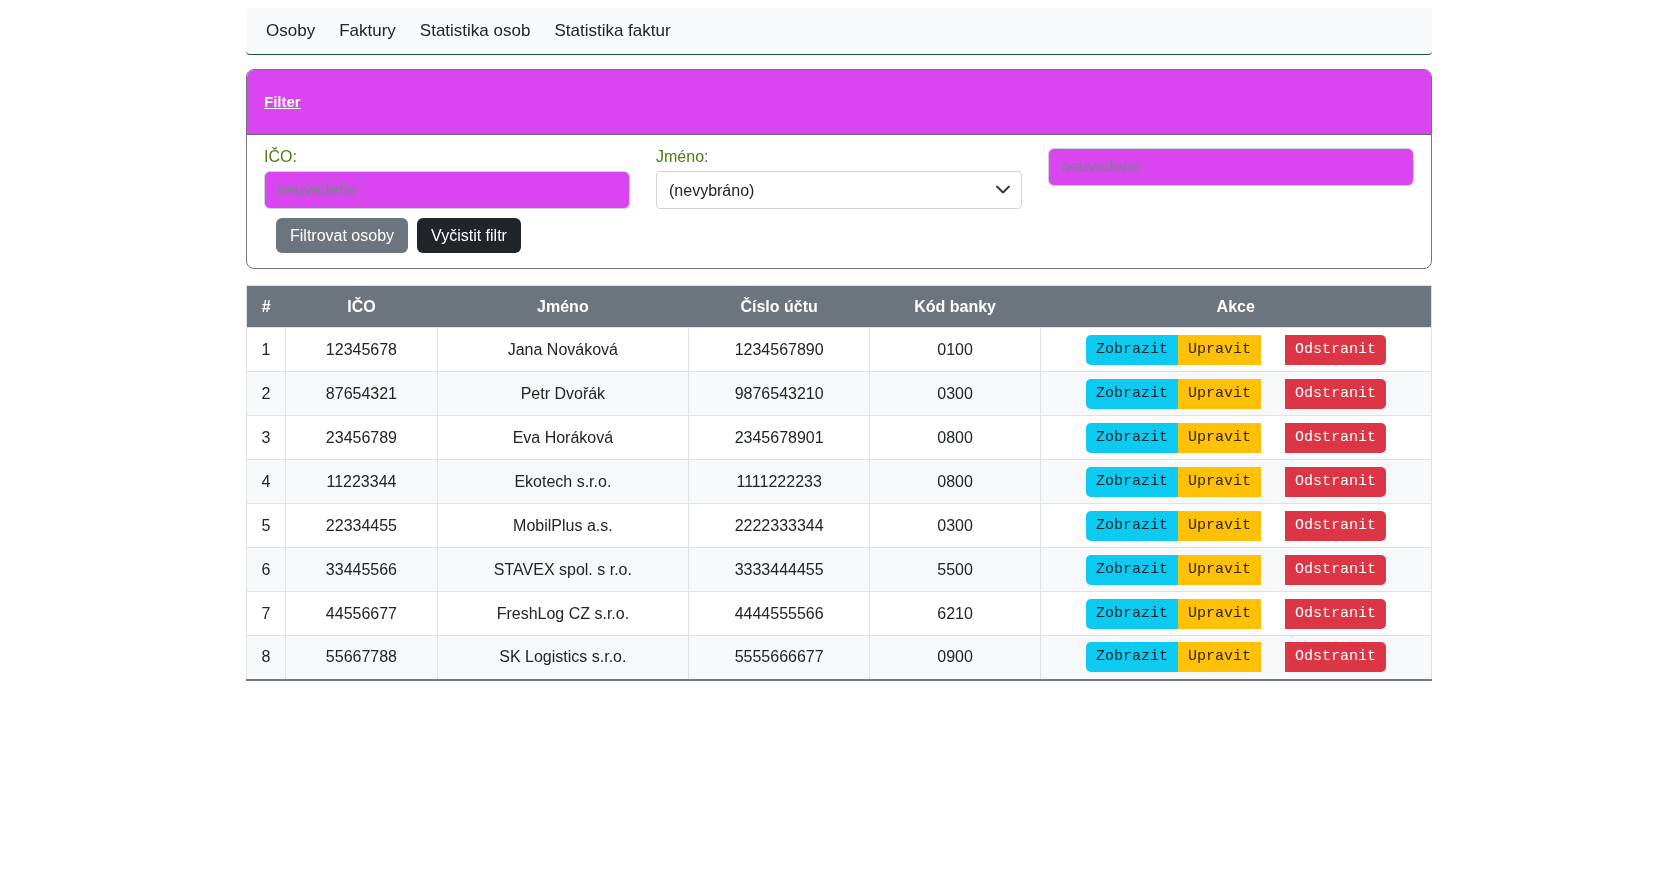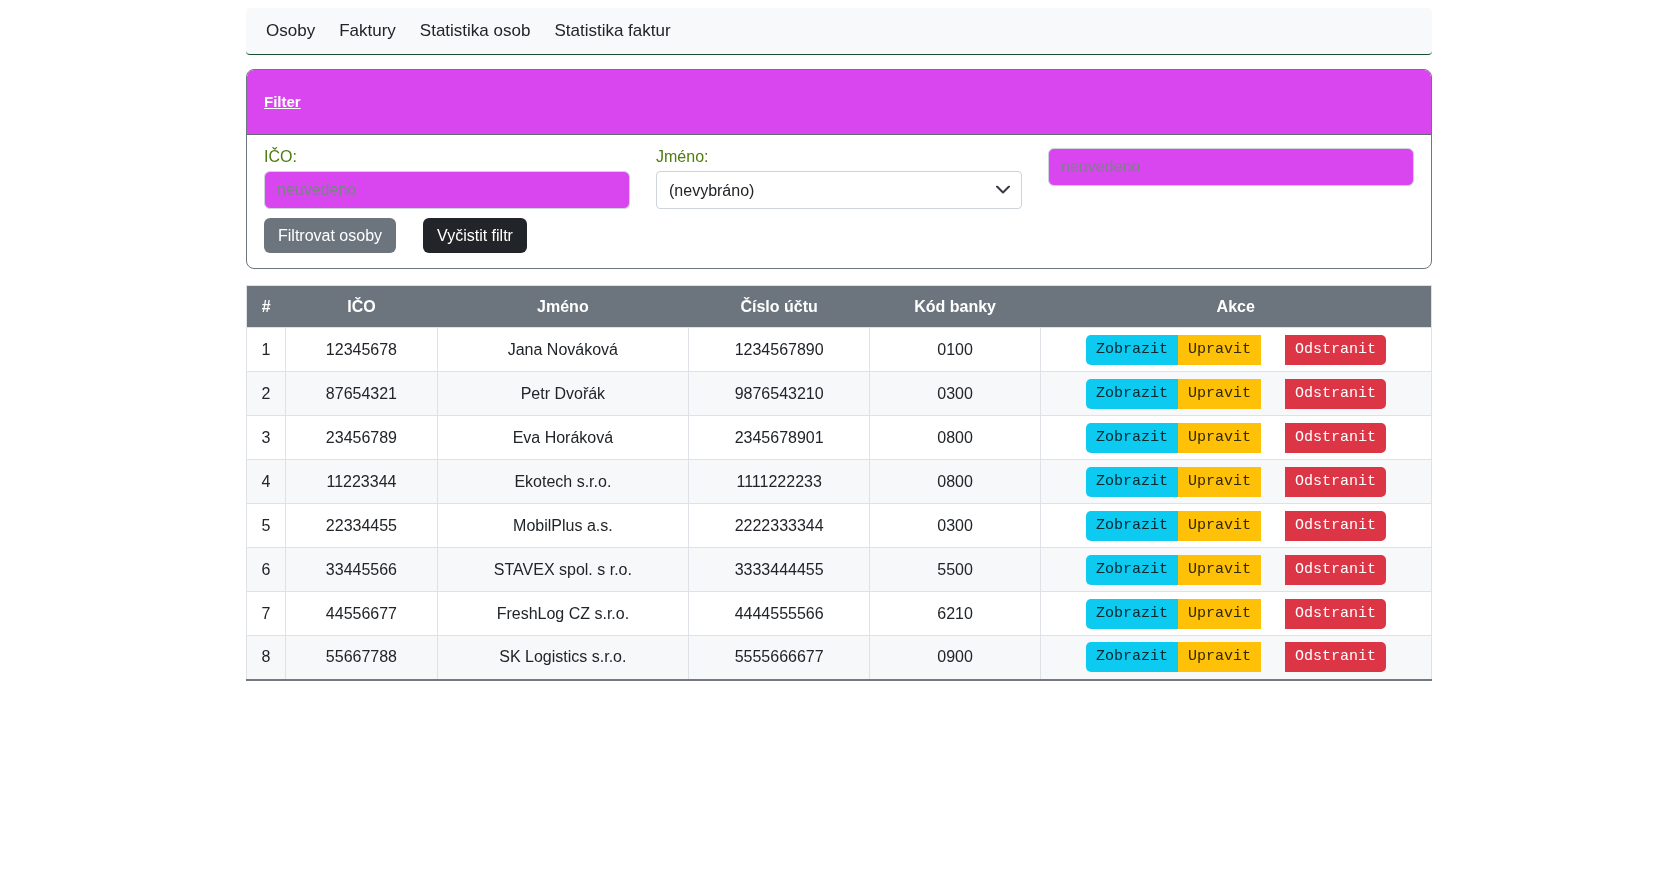--- a/index.html
+++ b/index.html
@@ -76,21 +76,21 @@
     -webkit-appearance:none;appearance:none;
     width:100%;height:38px;
     border:1px solid #ced4da;border-radius:4px;
     font-size:16px;color:#212529;padding:0 34px 0 12px;
     background:#fff;font-family:inherit;
   }
   .select-caret{
     position:absolute;right:12px;top:50%;transform:translateY(-50%);
     pointer-events:none;display:flex;align-items:center;
   }
-  .filter-buttons{margin-top:9px;display:flex;gap:27px;}
+  .filter-buttons{margin-top:9px;display:flex;gap:9px;margin-left:12px;}
   .btn{
     display:inline-flex;align-items:center;justify-content:center;
     border:none;border-radius:6px;cursor:pointer;
     font-size:16px;font-family:inherit;
     padding:8px 14px;line-height:1.2;
   }
   .btn-secondary{background:#6c757d;color:#fff;}
   .btn-dark{background:#212529;color:#fff;}
   .btn-success{background:var(--success);color:#fff;}
 

